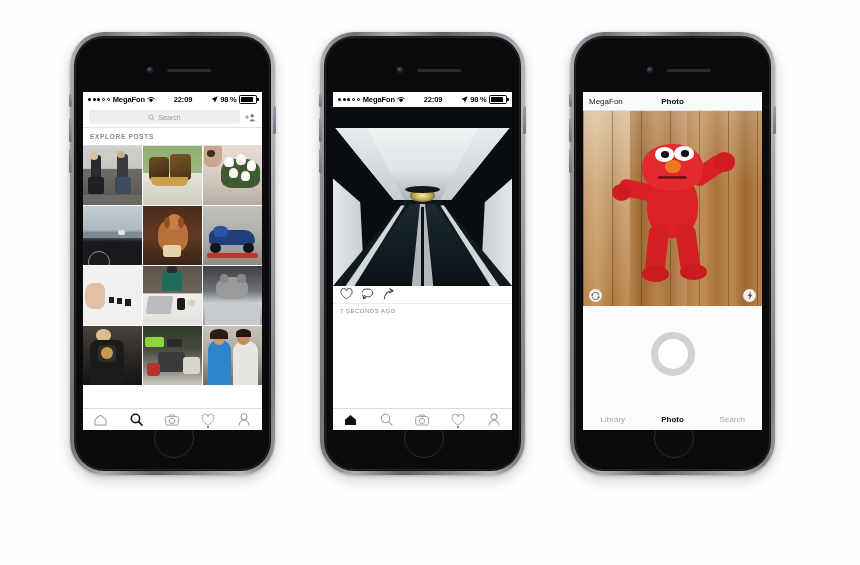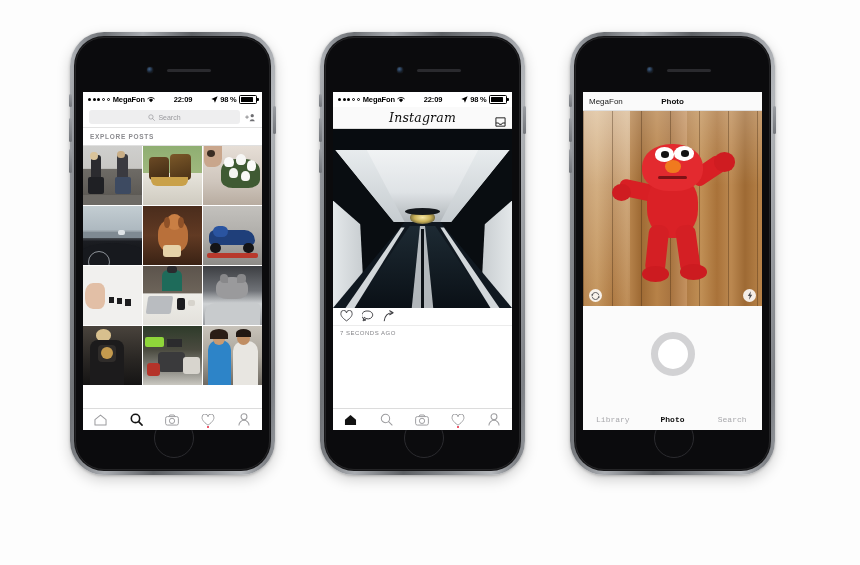--- a/index.html
+++ b/index.html
@@ -114,21 +114,21 @@
   .cam-title{width:100%;text-align:center;font-size:8px;font-weight:bold;color:#0d0d0d;}
   .viewfinder{width:179px;height:196px;position:relative;overflow:hidden;}
   .cam-ctl{position:absolute;bottom:5px;width:13px;height:13px;border-radius:50%;
            background:rgba(255,255,255,0.88);display:flex;align-items:center;justify-content:center;}
   .ctl-l{left:6px;} .ctl-r{right:6px;}
   .campanel{position:absolute;left:0;right:0;top:214px;bottom:0;background:#fbfbfb;}
   .shutter{position:absolute;top:26px;left:50%;margin-left:-22px;width:44px;height:44px;
            border-radius:50%;background:#fff;border:7px solid #d2d2d4;box-sizing:border-box;}
   .modebar{position:absolute;left:0;right:0;bottom:0;height:22px;display:flex;
            align-items:center;}
-  .mode{flex:1;text-align:center;font-size:8px;color:#a9a9ad;font-family:Liberation Mono, monospace;}
+  .mode{flex:1;text-align:center;font-size:8px;color:#a9a9ad;}
   .mode.active{color:#0d0d0d;font-weight:bold;}
 
   
   .art{background-repeat:no-repeat;background-size:cover;}
 </style>
 </head>
 <body>
 
 <div class="stage">
 
@@ -380,29 +380,20 @@
           <svg width="7" height="7" viewBox="0 0 8 8">
             <path d="M7.6 0.4 0.4 3.4 3.3 4.6 4.5 7.6 Z" fill="#000"></path>
           </svg>
           <span class="batt-txt">98 %</span>
           <div class="batt">
               <span></span>
             </div>
         </div>
       </div>
 
-      <div class="navbar">
-        <span class="logo">Instagram</span>
-        <span class="inbox">
-          <svg width="11" height="10" viewBox="0 0 13 12">
-            <path d="M1 1 H12 V11 H1 Z" fill="none" stroke="#141414" stroke-width="1.1" stroke-linejoin="round"></path>
-            <path d="M1 7.2 H4.2 l1 1.6 h2.6 l1 -1.6 H12" fill="none" stroke="#141414" stroke-width="1.1" stroke-linejoin="round"></path>
-          </svg>
-        </span>
-      </div>
 
 
       <div class="postimg">
         <div class="art" style="position:absolute;inset:0;background:#090d11;">
 
           <div style="position:absolute;left:0;top:10%;width:100%;height:42%;
                       background:linear-gradient(180deg,#f2f4f5 0%,#dfe3e6 60%,#aeb4b8 100%);
                       clip-path:polygon(0 0,100% 0,66% 100%,34% 100%);"></div>
           <div style="position:absolute;left:0;top:10%;width:100%;height:42%;
                       background:linear-gradient(180deg,#e9edef 0%,#c6ccd0 100%);

